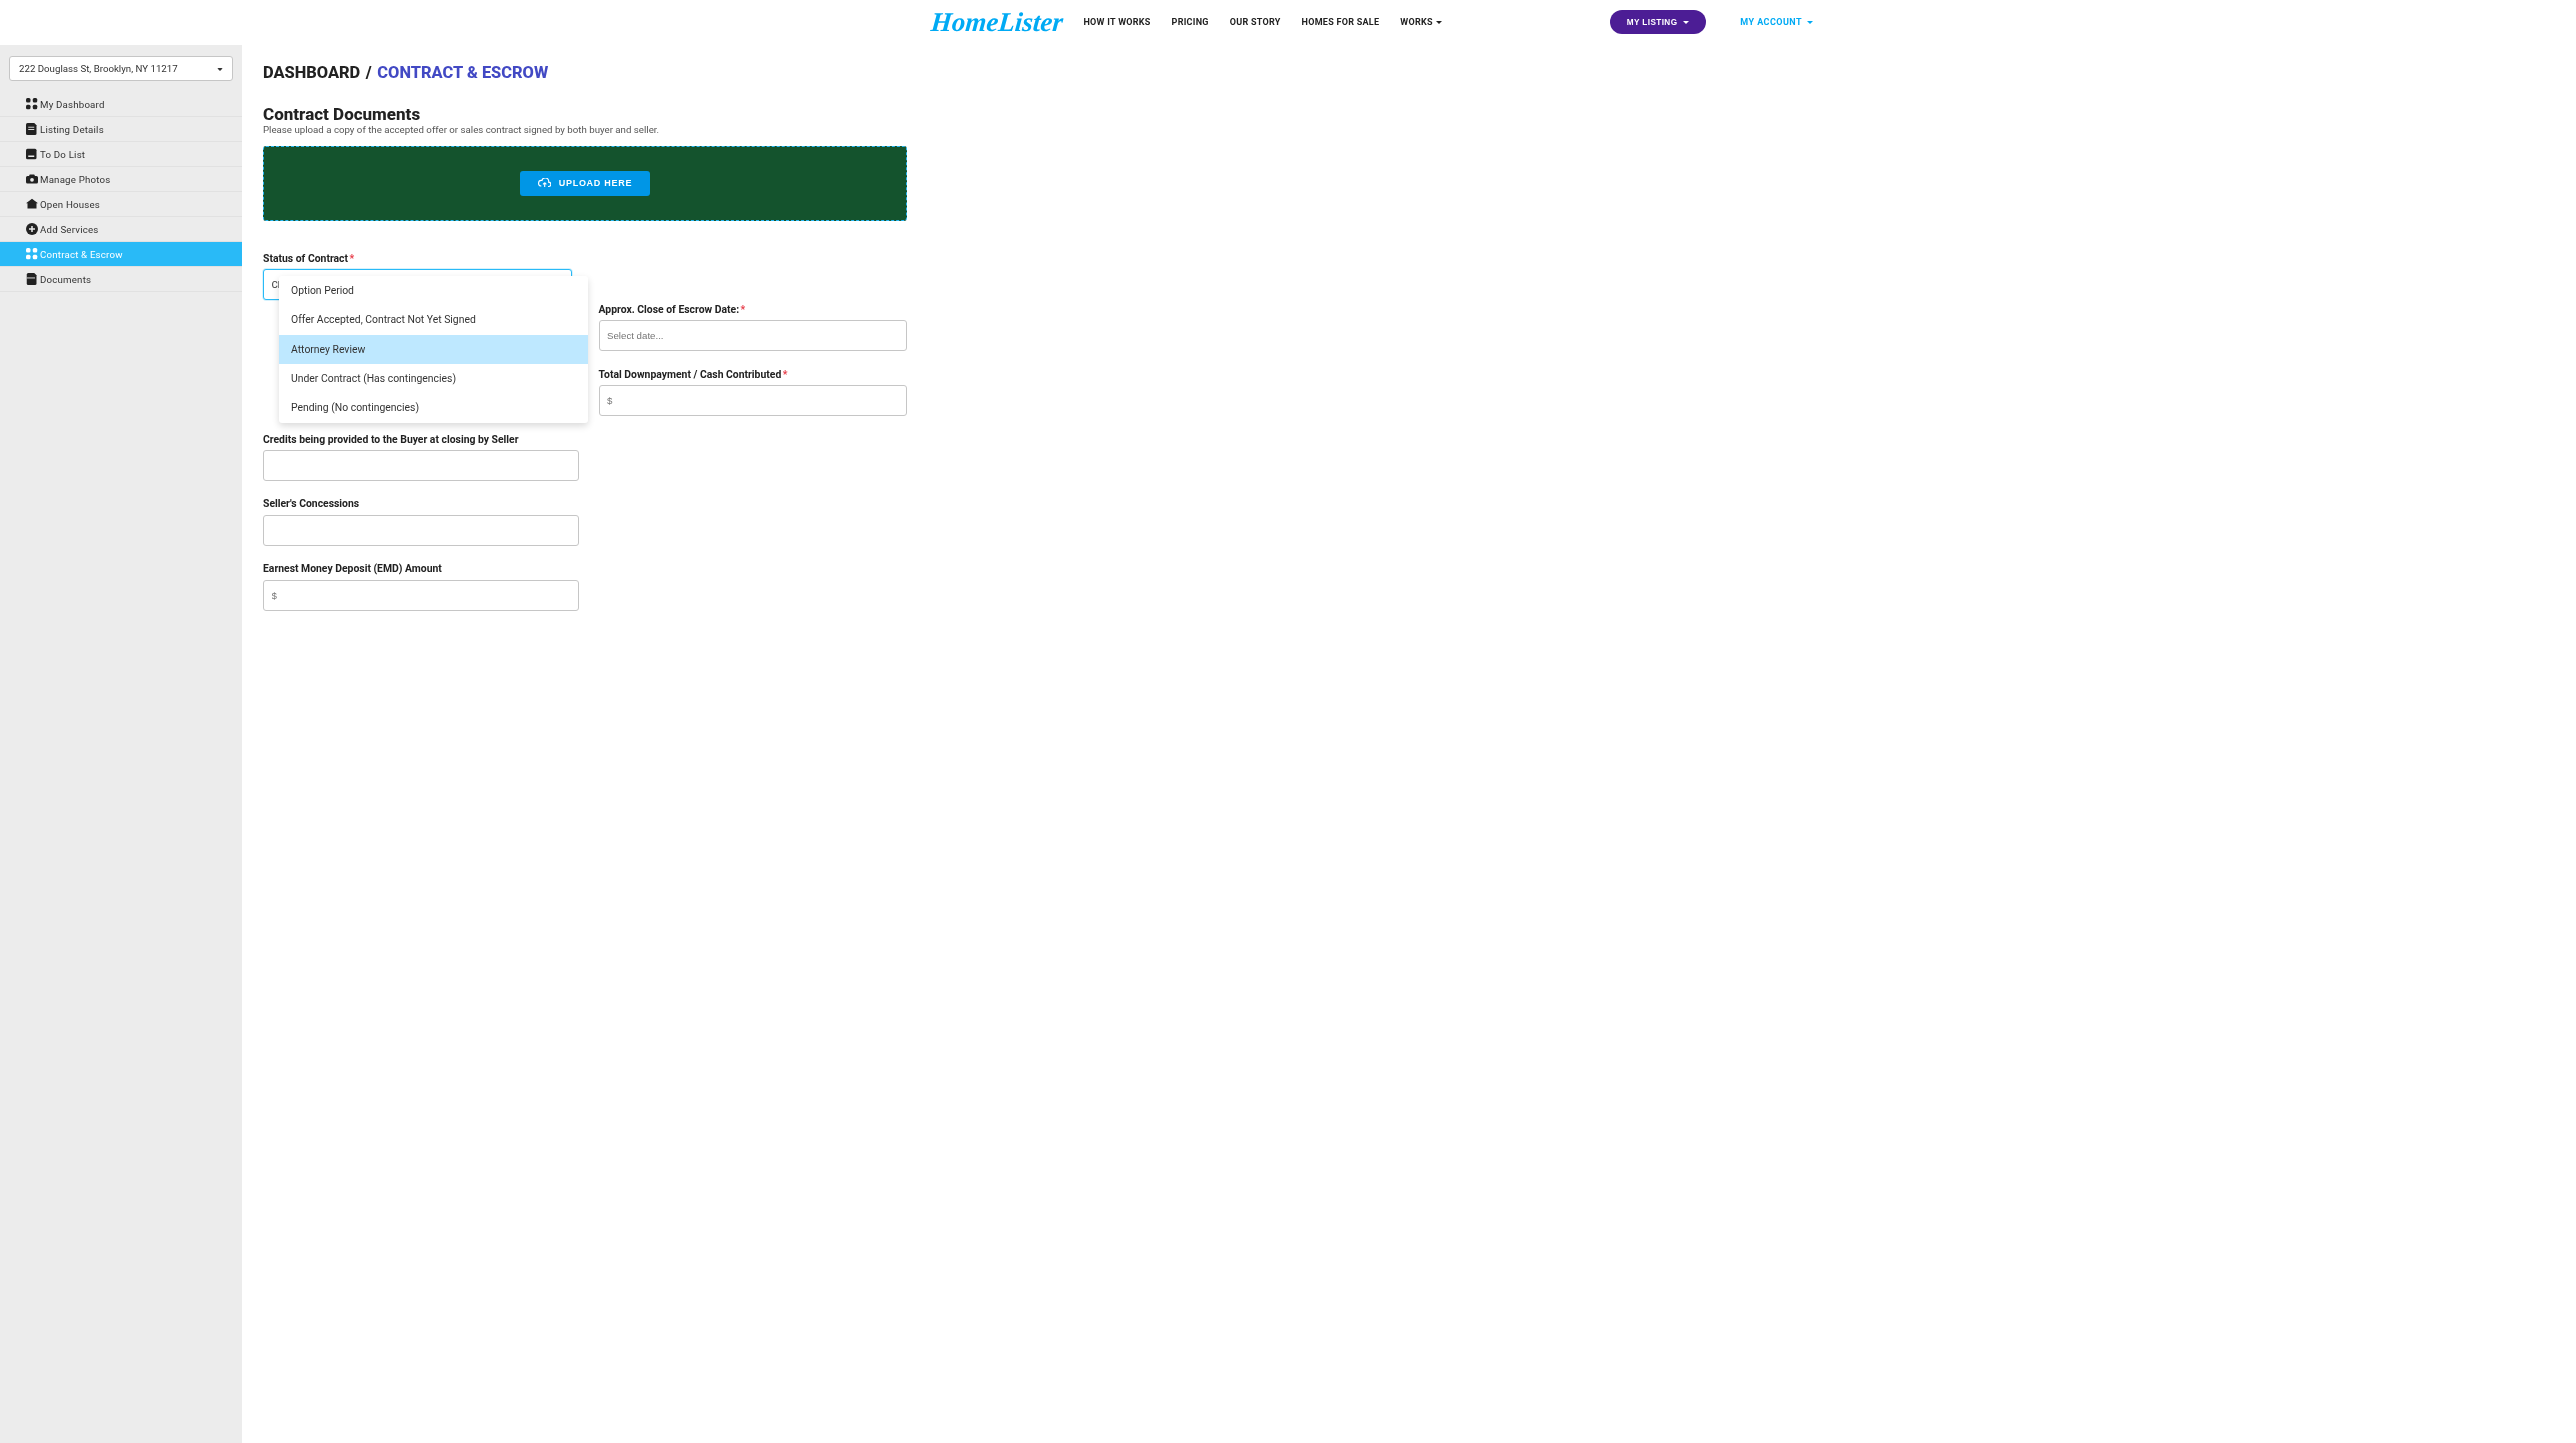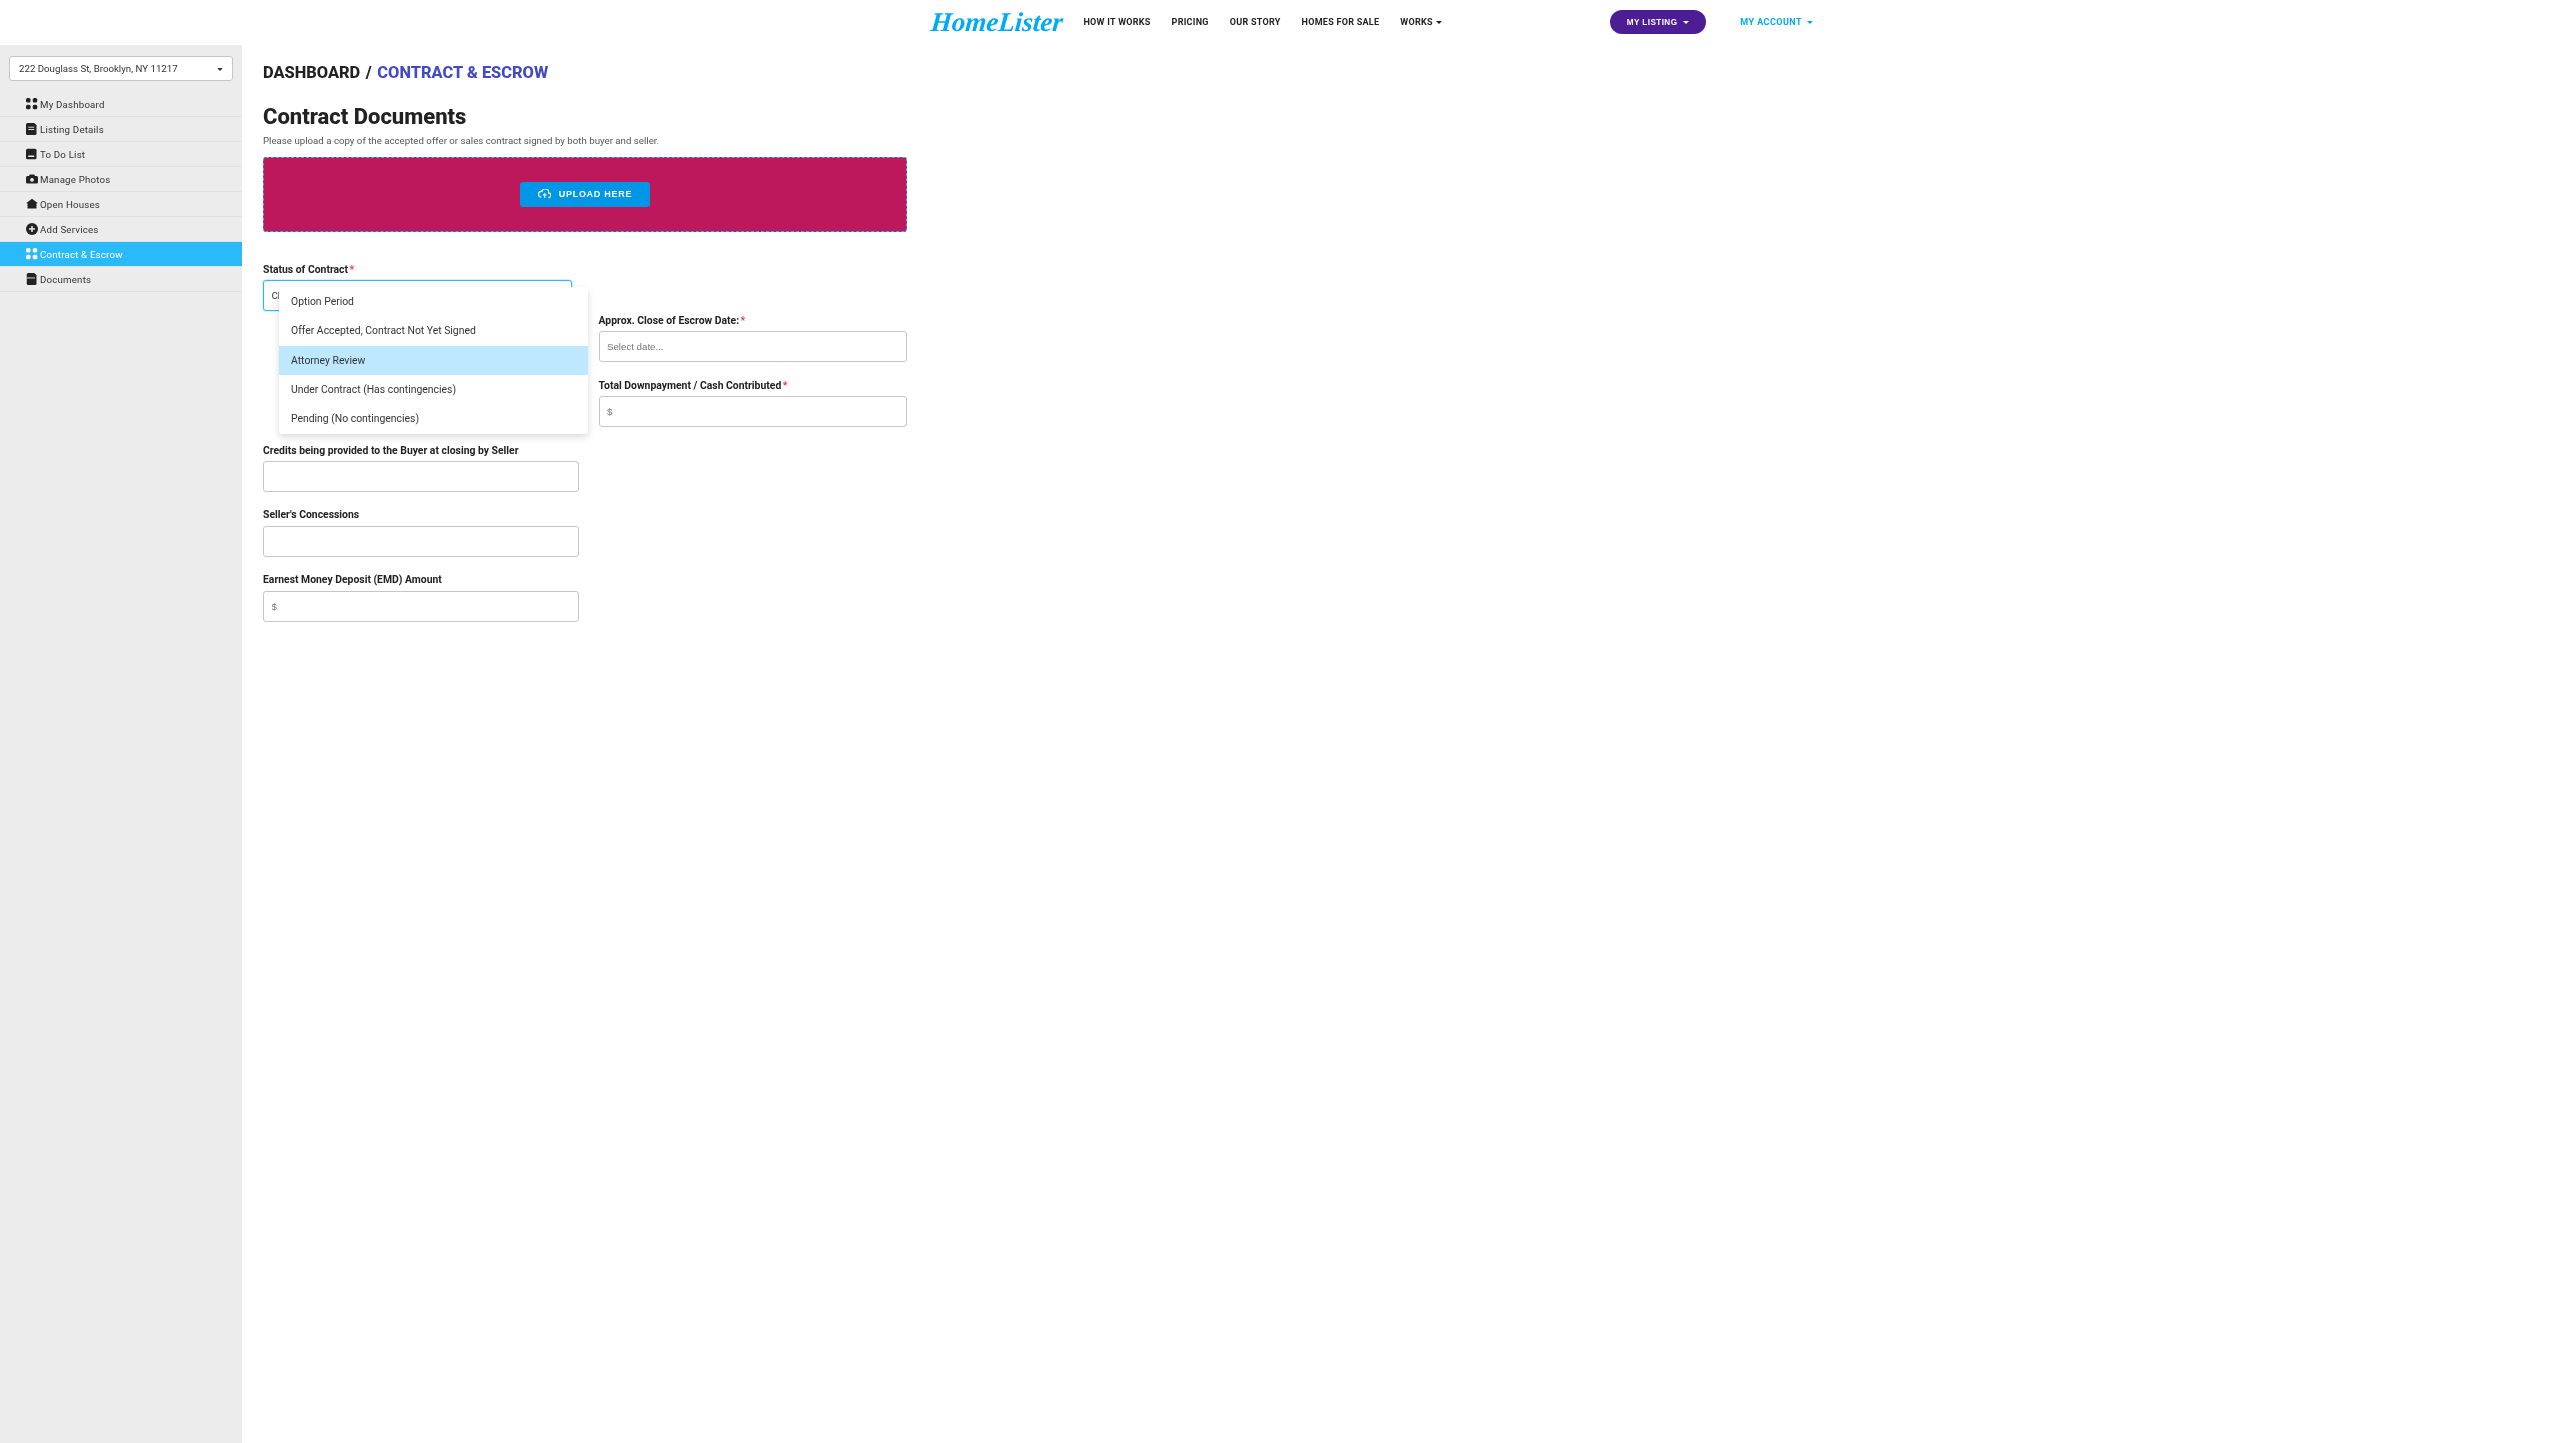--- a/index.html
+++ b/index.html
@@ -28,23 +28,23 @@
     .side-nav li { display:flex; align-items:center; gap:2px; padding: 0 26px; height:25px; border-bottom:0.7px solid #e1e1e1; font-size:9.7px; color:#333; letter-spacing:0.02em; cursor:pointer; }
     .side-nav li.active { background:#29baf7; color:#fff; }
     .side-nav li svg { width:12px; height:12px; flex-shrink:0; }
     
     
     .main { flex:1; padding: 18px 21px 18px 21px; max-width: 686px; }
     .breadcrumb { font-size:16.4px; font-weight:800; margin-bottom: 22.4px; }
     .breadcrumb .part1 { color:#222; }
     .breadcrumb .sep { color:#222; margin:0 1.5px; }
     .breadcrumb .part2 { color:#4249c4; }
-    .h2 { font-size:22px; font-weight:800; margin-bottom: 6px; }
+    .h2 { font-size:17px; font-weight:800; }
     .desc { font-size:9.7px; color:#555; margin-bottom:10.4px; }
-    .upload-zone { border:1.1px dashed #29baf7; background:#be185d; border-radius:3px; height:75px; display:flex; align-items:center; justify-content:center; margin-bottom:31px; }
+    .upload-zone { border:1.1px dashed #29baf7; background:#14532d; border-radius:3px; height:75px; display:flex; align-items:center; justify-content:center; margin-bottom:31px; }
     .upload-btn { background:#0096e6; color:#fff; font-size:9px; font-weight:700; letter-spacing:0.08em; border:none; border-radius:3px; padding:7.5px 18px; cursor:pointer; display:flex; align-items:center; gap:7.5px; }
     
     .row { display:flex; gap:27px; }
     .col { flex:1; }
     .field { margin-bottom: 16.4px; position:relative; }
     .label { display:block; font-size:10.4px; font-weight:700; margin-bottom:4.5px; }
     .req { color:#e63946; margin-left:1.5px; }
     .input, .select-box { width:100%; height:31px; border:0.7px solid #c6c6c6; border-radius:3px; background:#fff; font-size:9.7px; padding: 0 7.5px; color:#333; }
     .input.money::before { content:""; }
     .select-box { display:flex; align-items:center; position:relative; cursor:pointer; }

